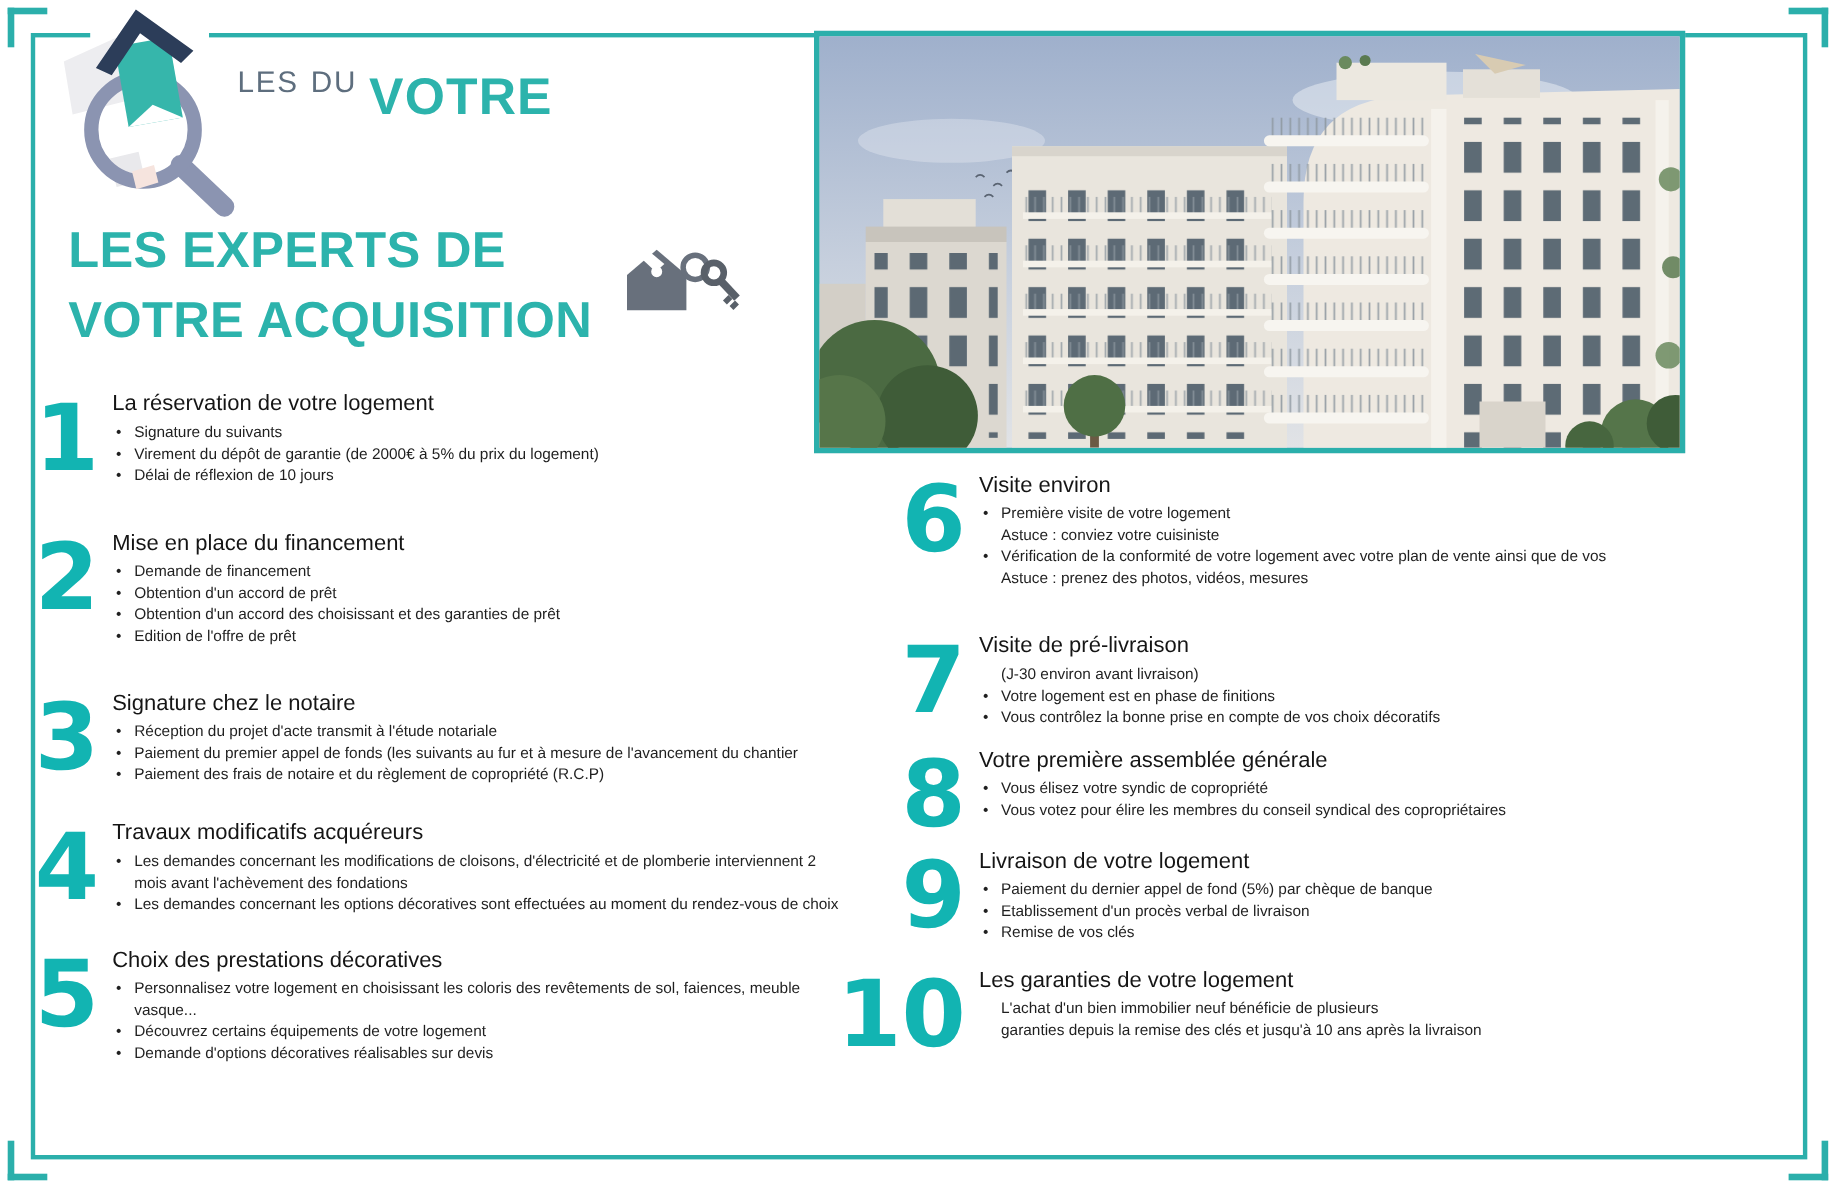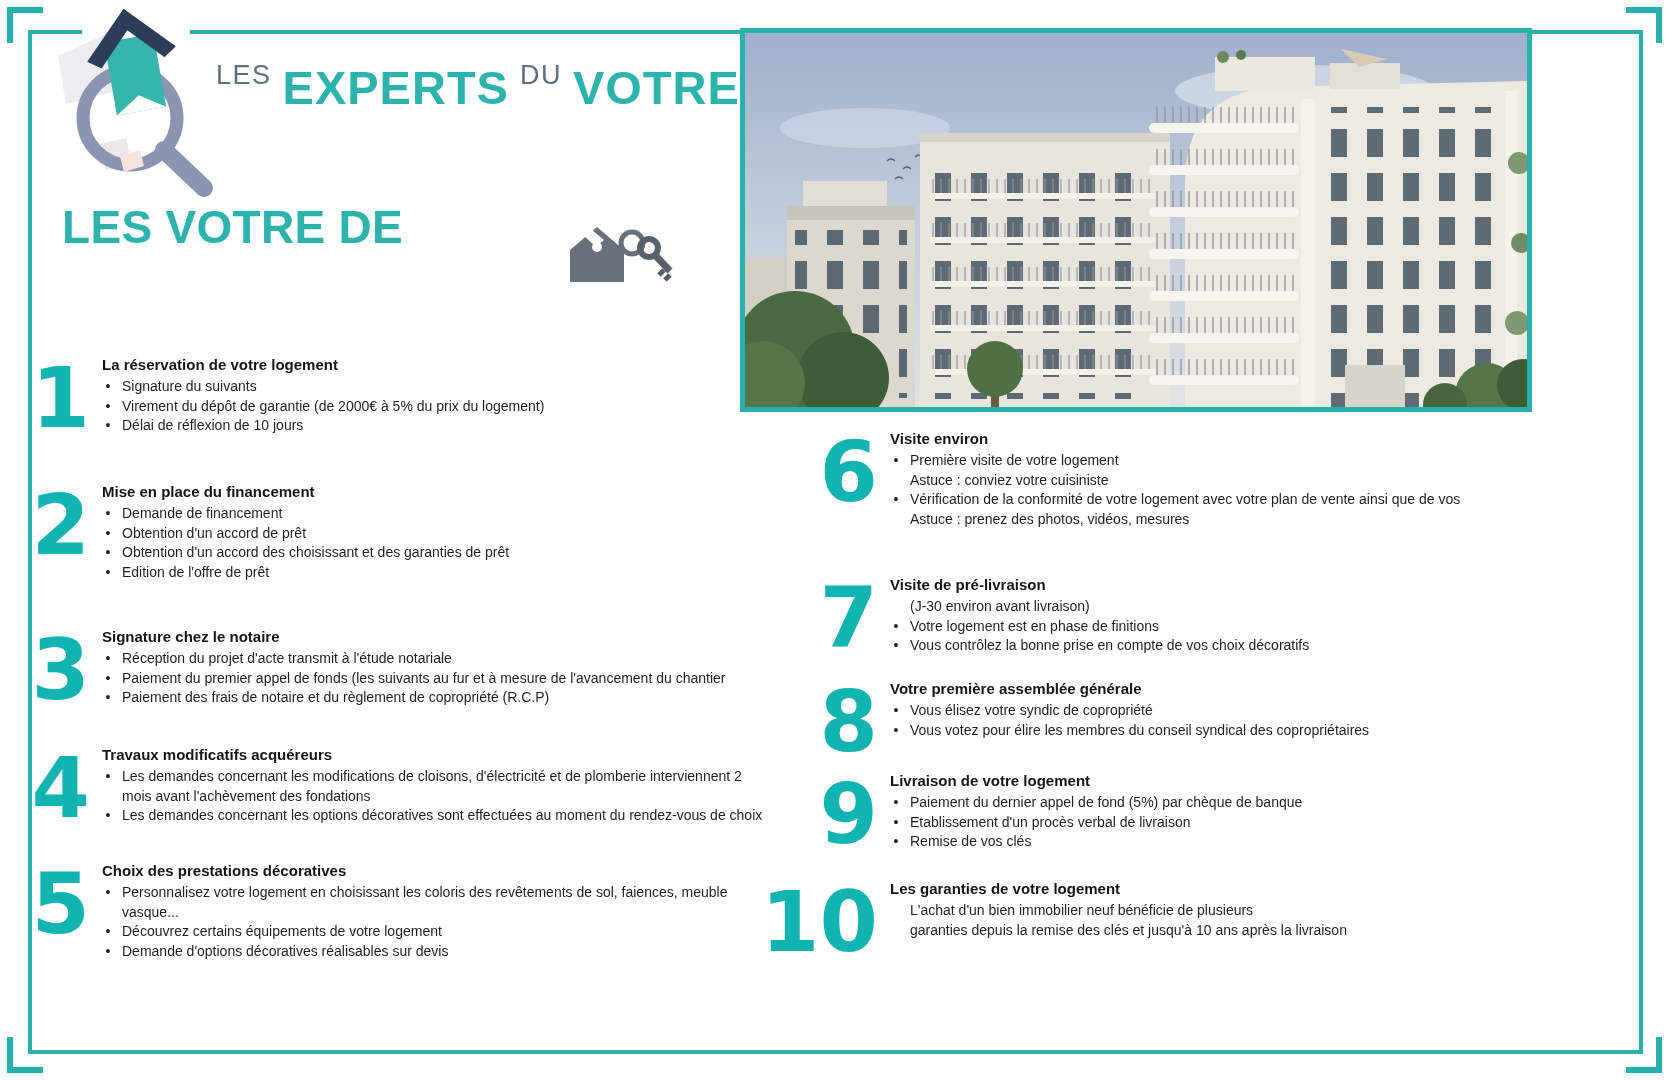--- a/index.html
+++ b/index.html
@@ -52,21 +52,21 @@
   #steps-left{left:28px;width:812px;}
   #steps-right{left:760px;width:880px;}
   .step{position:absolute;left:0;width:100%;}
   .step-num{position:absolute;left:0;top:4px;text-align:right;
     font-family:"DejaVu Sans","Liberation Sans",sans-serif;
     font-weight:700;font-size:84px;line-height:76px;color:var(--accent);}
   #steps-left .step-num{width:62px;}
   #steps-right .step-num{width:118px;}
   #steps-left .step-body{margin-left:74px;}
   #steps-right .step-body{margin-left:130px;}
-  .step-heading{font-size:15px;font-weight:700;color:#151515;margin-bottom:4px;}
+  .step-heading{font-size:20px;font-weight:400;color:#151515;margin-bottom:4px;}
   .item{display:flex;font-size:14px;line-height:19.5px;color:var(--text);}
   .item .dot{flex:none;width:12px;margin-right:8px;text-align:center;font-size:14px;}
   .item .txt{flex:1;}
 </style>
 </head>
 <body>
 
 <div class="page">
 
   <div class="bracket b-tl"></div>
@@ -85,27 +85,27 @@
     <g transform="rotate(-10 85 80)">
       <rect x="62" y="44" width="50" height="74" fill="#36B6AB"></rect>
       <polygon points="62,118 87,102 112,118" fill="#ffffff"></polygon>
       <polygon points="42,60 87,14 132,60 119,69 87,36 55,69" fill="#2C3D59"></polygon>
     </g>
     <polygon points="72,162 92,156 96,172 76,178" fill="#f6e4de"></polygon>
   </svg>
 
   <div class="logo-text">
     <span class="logo-small">LES</span>
-    <span class="logo-big">EXPERTS</span>
     <span class="logo-small">DU</span>
     <span class="logo-big">VOTRE</span>
   </div>
 
   <div class="title">
-    <div>LES VOTRE DE</div>
+    <div>LES EXPERTS DE</div>
+    <div>VOTRE ACQUISITION</div>
   </div>
 
   <svg class="keys-icon" viewBox="0 0 120 82">
     <path d="M14,36 L41,13 L68,36 L68,68 L14,68 Z" fill="#68707C"></path>
     <polygon points="30,11 48,26 40,33 25,19" fill="#ffffff"></polygon>
     <circle cx="41" cy="33" r="5" fill="#ffffff"></circle>
     <circle cx="76" cy="29" r="11" fill="none" stroke="#68707C" stroke-width="5"></circle>
     <circle cx="93" cy="34" r="9" fill="none" stroke="#596069" stroke-width="6"></circle>
     <line x1="99" y1="41" x2="114" y2="57" stroke="#596069" stroke-width="7"></line>
     <line x1="108" y1="56" x2="103" y2="61" stroke="#596069" stroke-width="5"></line>

